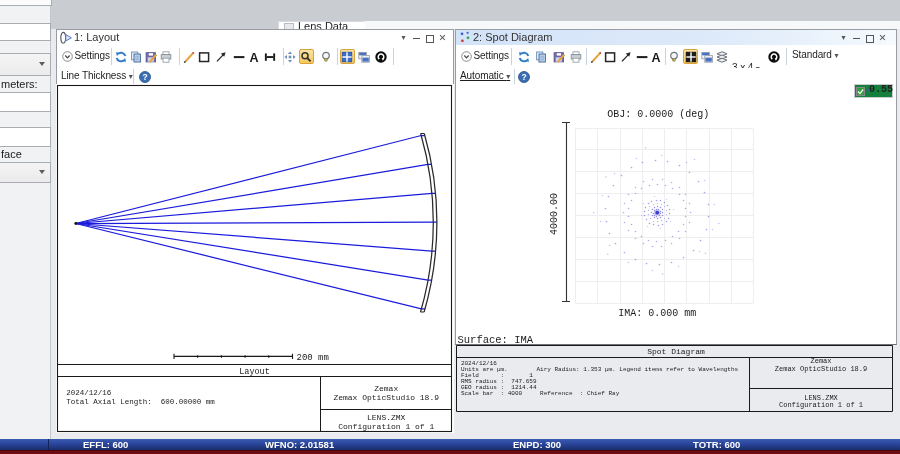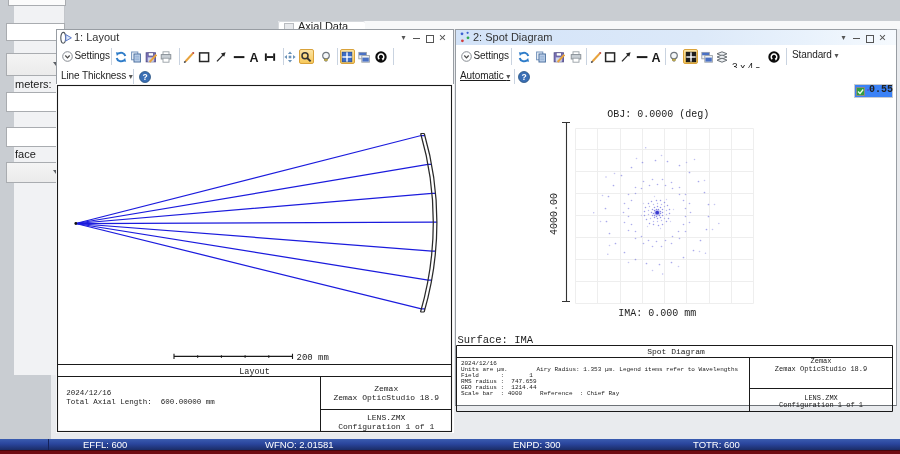--- a/index.html
+++ b/index.html
@@ -15,24 +15,24 @@
 </style>
 </head>
 <body>
 
 <div class="abs" style="left:51px;top:29px;width:849px;height:410px;background:#e9ebee;"></div>
 
 <div class="abs" style="left:278px;top:21px;width:622px;height:8px;background:#f7f8f9;"></div>
 
 <div class="abs" style="left:278px;top:21px;width:86px;height:8px;background:#fff;border:1px solid #d6d9dd;border-bottom:none;border-right:none;border-radius:2px 2px 0 0;overflow:hidden;">
   <div class="abs" style="left:5px;top:1px;width:8px;height:7px;background:#e7e9ec;border:1px solid #b9bcc0;"></div>
-  <div class="abs" style="left:19px;top:-2.5px;font-size:11px;color:#222;">Axial Data</div>
+  <div class="abs" style="left:19px;top:-2.5px;font-size:11px;color:#222;">Lens Data</div>
 </div>
 
-<div class="abs" style="left:14px;top:0;width:51px;height:375px;background:#f1f2f4;border-right:1px solid #c3c6cb;box-sizing:border-box;">
+<div class="abs" style="left:0;top:0;width:51px;height:448px;background:#f1f2f4;border-right:1px solid #c3c6cb;box-sizing:border-box;">
   <div class="abs" style="left:-6px;top:-10px;width:56px;height:14px;background:#fbfbfb;border:1px solid #a9acb0;"></div>
   <div class="abs" style="left:-8px;top:23px;width:57px;height:16px;background:#fff;border:1px solid #a9acb0;"></div>
   <div class="abs" style="left:-8px;top:53px;width:57px;height:21px;background:linear-gradient(#f4f4f4,#ebebeb);border:1px solid #a9acb0;">
     <span style="position:absolute;right:5px;top:8px;width:0;height:0;border-left:3.5px solid transparent;border-right:3.5px solid transparent;border-top:4px solid #5a5e63;"></span>
   </div>
   <div class="abs" style="left:1px;top:78px;font-size:11px;color:#1a1a1a;">meters:</div>
   <div class="abs" style="left:-8px;top:92px;width:57px;height:18px;background:#fff;border:1px solid #a9acb0;"></div>
   <div class="abs" style="left:-8px;top:127px;width:57px;height:18px;background:#fff;border:1px solid #a9acb0;"></div>
   <div class="abs" style="left:1px;top:148px;font-size:11px;color:#1a1a1a;">face</div>
   <div class="abs" style="left:-8px;top:162px;width:57px;height:19px;background:linear-gradient(#f4f4f4,#ebebeb);border:1px solid #a9acb0;">
@@ -182,21 +182,21 @@
         <text x="254.5" y="374.2" font-size="8.5" text-anchor="middle">Layout</text>
         <text x="66.3" y="394.5" font-size="7.5">2024/12/16</text>
         <text x="66.3" y="403.5" font-size="7.5">Total&nbsp;Axial&nbsp;Length:&nbsp;&nbsp;600.00000&nbsp;mm</text>
         <text x="386.2" y="390.5" font-size="8" text-anchor="middle">Zemax</text>
         <text x="386.2" y="400" font-size="8" text-anchor="middle">Zemax OpticStudio 18.9</text>
         <text x="386.2" y="419.5" font-size="8" text-anchor="middle">LENS.ZMX</text>
         <text x="386.2" y="428.5" font-size="8" text-anchor="middle">Configuration 1 of 1</text>
       </svg></div>
 </div>
 
-<div class="win" style="left:455px;top:29px;width:442px;height:377px;">
+<div class="win" style="left:455px;top:29px;width:442px;height:316px;">
   <div class="titlebar" style="background:linear-gradient(to right,#d3e3f8 0%,#dcE9f9 55%,#e9f2fc 80%,#f6fafe 100%);border-bottom:1px solid #c8d8ec;">
     <span style="position:absolute;left:3px;top:1px;"><svg width="12" height="13" viewBox="0 0 12 13" style="vertical-align:top">
           <circle cx="3" cy="2.8" r="1.4" fill="#3b5fd0"></circle>
           <circle cx="8.6" cy="1.8" r="1.1" fill="#3b5fd0"></circle>
           <circle cx="9" cy="6.8" r="1.4" fill="#2fa84f"></circle>
           <circle cx="3.4" cy="9.8" r="1.4" fill="#d23b3b"></circle>
         </svg></span>
     <span style="position:absolute;left:17px;top:1px;">2: Spot Diagram</span>
     <span class="ctl" style="left:381px;">
         <span style="display:inline-block;width:13px;text-align:center;font-size:8px;color:#555;">▾</span>
@@ -289,21 +289,21 @@
   </div>
   <div class="tools" style="left:0;top:38px;width:100%;height:17px;background:#fff;">
     <span style="position:absolute;left:4px;top:2px;text-decoration:underline;">Automatic <span style="font-size:8px;color:#555;">▾</span></span>
     <span class="sep" style="left:58px;top:1px;bottom:1px;"></span>
     <svg class="abs" style="left:62px;top:2.5px" width="12" height="12" viewBox="0 0 12 12">
         <circle cx="6" cy="6" r="5.5" fill="#3a6fb5" stroke="#27527f" stroke-width="0.8"></circle>
         <text x="6" y="9" text-anchor="middle" style="font-family:'Liberation Sans',sans-serif;font-size:8.5px;font-weight:bold;fill:#fff">?</text>
       </svg>
   </div>
 
-  <div class="abs" style="left:398px;top:54px;width:37px;height:12px;background:#3b82f6;border:1px solid #c9ccd0;">
+  <div class="abs" style="left:398px;top:54px;width:37px;height:12px;background:#15803d;border:1px solid #c9ccd0;">
     <span class="abs" style="left:1px;top:2px;width:7px;height:7px;background:#2f9e3f;border:1px solid #888;"></span>
     <svg class="abs" style="left:1px;top:2px;" width="9" height="9" viewBox="0 0 9 9">
         <path d="M2 4.5 L4 6.5 L7.2 2.5" stroke="#eaffea" stroke-width="1.3" fill="none"></path>
       </svg>
     <span class="abs" style="left:11.5px;top:4px;width:2px;height:2px;background:#5050d5;border-radius:50%;"></span>
     <span class="abs" style="left:14px;top:-1px;font-family:'Liberation Mono',monospace;font-size:10px;font-weight:bold;color:#222;">0.55</span>
   </div>
   <div class="abs" style="left:-1px;top:54px;"><svg width="441" height="336" viewBox="455 84 441 336" xml:space="preserve">
         <path d="M575.50 128.5 L575.50 303.5 M597.50 128.5 L597.50 303.5 M620.50 128.5 L620.50 303.5 M642.50 128.5 L642.50 303.5 M664.50 128.5 L664.50 303.5 M686.50 128.5 L686.50 303.5 M709.50 128.5 L709.50 303.5 M731.50 128.5 L731.50 303.5 M753.50 128.5 L753.50 303.5 M575.5 128.50 L753.5 128.50 M575.5 149.50 L753.5 149.50 M575.5 171.50 L753.5 171.50 M575.5 193.50 L753.5 193.50 M575.5 215.50 L753.5 215.50 M575.5 237.50 L753.5 237.50 M575.5 259.50 L753.5 259.50 M575.5 281.50 L753.5 281.50 M575.5 303.50 L753.5 303.50" stroke="#ececec" stroke-width="0.9" fill="none"></path>
         <path d="M566.5 122.5 L566.5 301.5 M562 122.5 L570 122.5 M562 301.5 L570 301.5" stroke="#333" stroke-width="1.1" fill="none"></path>
@@ -477,20 +477,20 @@
         <text x="460.9" y="388.8" font-size="6">GEO&nbsp;radius&nbsp;:&nbsp;&nbsp;1214.44</text>
         <text x="460.9" y="394.8" font-size="6">Scale&nbsp;bar&nbsp;&nbsp;:&nbsp;4000&nbsp;&nbsp;&nbsp;&nbsp;&nbsp;Reference&nbsp;&nbsp;:&nbsp;Chief&nbsp;Ray</text>
         <text x="821" y="363.3" font-size="7" text-anchor="middle">Zemax</text>
         <text x="821" y="370.8" font-size="7" text-anchor="middle">Zemax OpticStudio 18.9</text>
         <text x="821" y="399.5" font-size="7" text-anchor="middle">LENS.ZMX</text>
         <text x="821" y="407.3" font-size="7" text-anchor="middle">Configuration 1 of 1</text>
       </svg></div>
 
 </div>
 
-<div class="abs" style="left:0;top:439px;width:900px;height:10.5px;background:linear-gradient(#3a5cb0,#2a459c 45%,#1b2c66);color:#fff;font-size:9.5px;">
+<div class="abs" style="left:0;top:439px;width:900px;height:10.5px;background:linear-gradient(#3a5cb0,#2a459c 45%,#1b2c66);color:#fff;font-size:9.5px;font-weight:bold;">
   <span class="abs" style="left:48px;top:0;width:1px;height:10.5px;background:#14225a;"></span>
   <span class="abs" style="left:83px;top:0px;">EFFL: 600</span>
   <span class="abs" style="left:265px;top:0px;">WFNO: 2.01581</span>
   <span class="abs" style="left:479px;top:0px;margin-left:34px;">ENPD: 300</span>
   <span class="abs" style="left:693px;top:0px;">TOTR: 600</span>
 </div>
 <div class="abs" style="left:0;top:449.5px;width:900px;height:4.5px;background:#6e0c12;border-top:1px solid #47070b;box-sizing:border-box;"></div>
 
 </body></html>

